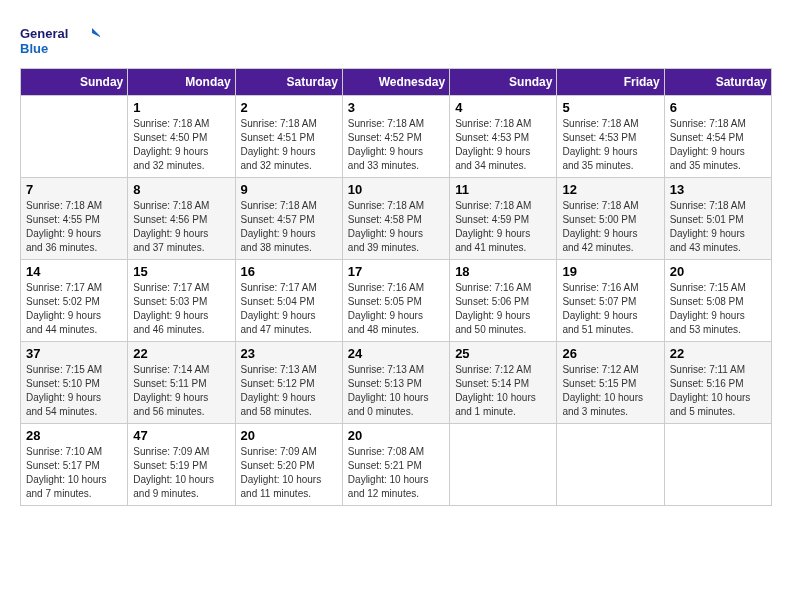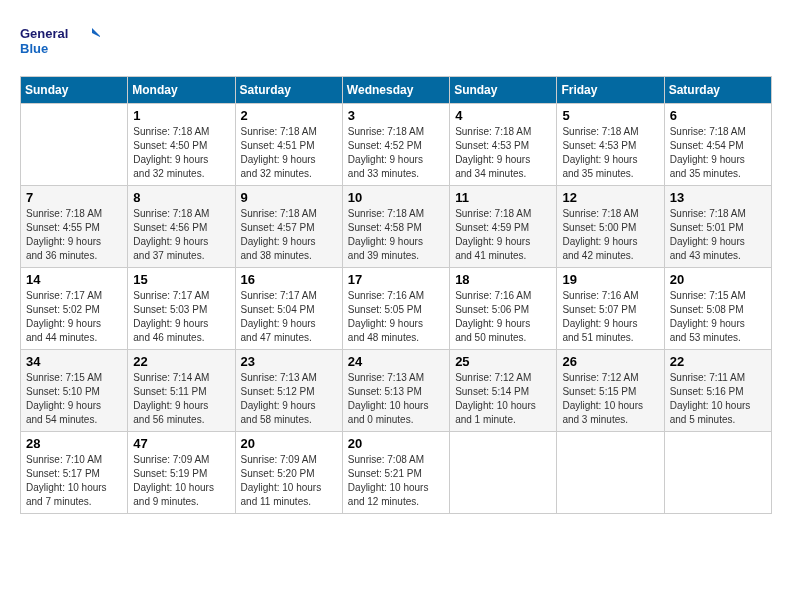--- a/index.html
+++ b/index.html
@@ -7,21 +7,21 @@
       font-family: Arial, sans-serif;
       background: #fff;
       width: 792px;
       min-height: 612px;
       padding: 20px;
     }
     .header-area {
       display: flex;
       justify-content: space-between;
       align-items: flex-start;
-      margin-bottom: 16px;
+      margin-bottom: 8px;
     }
     .logo-area {
       display: flex;
       align-items: center;
     }
     .title-area {
       text-align: right;
     }
     .calendar-title {
       font-size: 32px;
@@ -31,24 +31,24 @@
     .calendar-subtitle {
       font-size: 14px;
       color: #555;
     }
     table {
       width: 100%;
       border-collapse: collapse;
       font-size: 11px;
     }
     thead tr th {
-      background-color: #0369a1;
+      background-color: #4c1d95;
       color: #fff;
       padding: 6px 4px;
-      text-align: left;
+      text-align: right;
       font-size: 12px;
       font-weight: bold;
       border: 1px solid #ccc;
     }
     tbody tr td {
       border: 1px solid #ccc;
       padding: 4px 5px;
       vertical-align: top;
       min-height: 80px;
       height: 80px;
@@ -184,21 +184,21 @@
           <span class="day-number">19</span>
           <div class="day-info">Sunrise: 7:16 AM<br>Sunset: 5:07 PM<br>Daylight: 9 hours<br>and 51 minutes.</div>
         </td>
         <td>
           <span class="day-number">20</span>
           <div class="day-info">Sunrise: 7:15 AM<br>Sunset: 5:08 PM<br>Daylight: 9 hours<br>and 53 minutes.</div>
         </td>
       </tr>
       <tr>
         <td>
-          <span class="day-number">34</span>
+          <span class="day-number">37</span>
           <div class="day-info">Sunrise: 7:15 AM<br>Sunset: 5:10 PM<br>Daylight: 9 hours<br>and 54 minutes.</div>
         </td>
         <td>
           <span class="day-number">22</span>
           <div class="day-info">Sunrise: 7:14 AM<br>Sunset: 5:11 PM<br>Daylight: 9 hours<br>and 56 minutes.</div>
         </td>
         <td>
           <span class="day-number">23</span>
           <div class="day-info">Sunrise: 7:13 AM<br>Sunset: 5:12 PM<br>Daylight: 9 hours<br>and 58 minutes.</div>
         </td>

